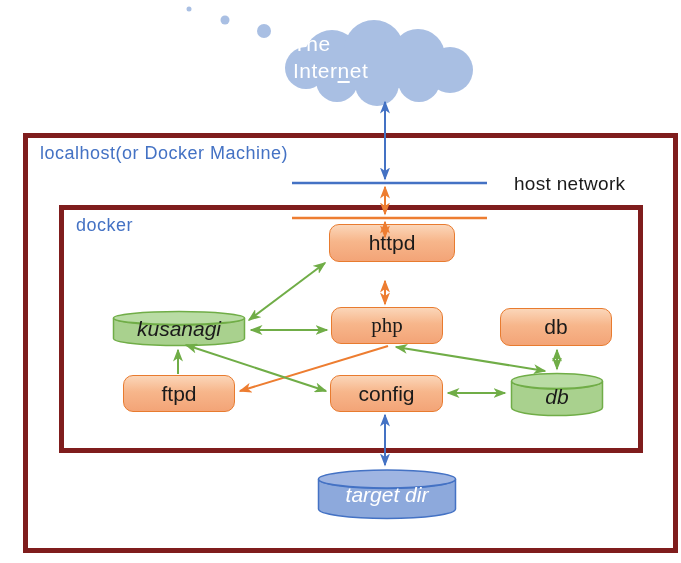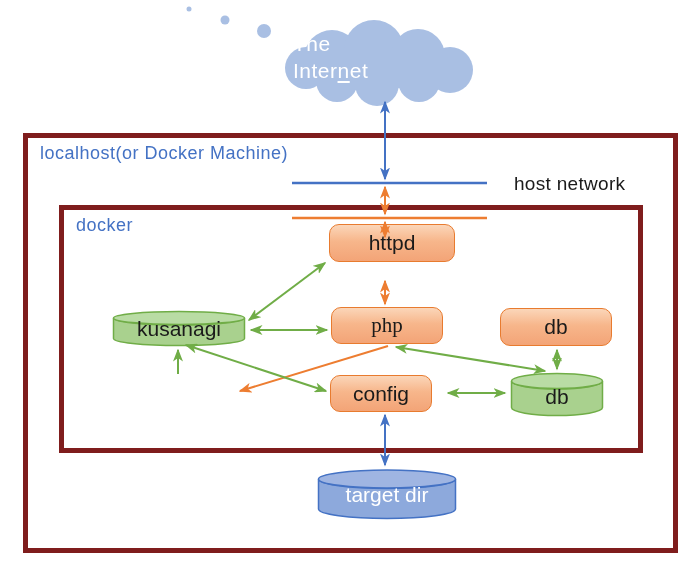--- a/index.html
+++ b/index.html
@@ -14,21 +14,21 @@
     letter-spacing:0.5px;white-space:nowrap;
   }
   
   .node{
     position:absolute;border:1.5px solid #e87b2f;border-radius:10px;
     background:linear-gradient(180deg,#fbd6b9 0%,#f7b68b 45%,#f3a477 100%);
     display:flex;align-items:center;justify-content:center;
     font-size:21px;color:#1a1a1a;box-sizing:border-box;
   }
   
-  .cyl{position:absolute;}
+  .cyl{position:absolute;font-style:italic;}
   .cyl svg{position:absolute;left:0;top:0;}
   .cyl .cyl-label{
     position:absolute;left:0;right:0;text-align:center;font-size:21px;color:#1a1a1a;
   }
   .cyl-label.white{color:#fff;}
   
   .cloud-label{
     position:absolute;left:293px;top:30px;width:180px;text-align:left;
     color:#fff;font-size:21px;line-height:27px;letter-spacing:0.5px;
   }
@@ -77,21 +77,24 @@
 
   <div class="node" style="left:329px;top:224px;width:126px;height:38px;">
     <span>httpd</span>
   </div>
   <div class="node" style="left:331px;top:307px;width:112px;height:37px;font-family:Liberation Serif, serif;">
     <span>php</span>
   </div>
   <div class="node" style="left:500px;top:308px;width:112px;height:38px;">
     <span>db</span>
   </div>
-  <div class="node" style="left:330px;top:375px;width:102px;height:37px;">
+  <div class="node" style="left:123px;top:375px;width:112px;height:37px;">
+    <span>ftpd</span>
+  </div>
+  <div class="node" style="left:330px;top:375px;width:113px;height:37px;">
     <span>config</span>
   </div>
 
   <div class="cyl" style="left:112px;top:310px;width:134px;height:37px;">
     <svg width="134" height="37" viewBox="0 0 134 37">
       <path d="M1.5,8 V28.5 A65.5,7 0 0 0 132.5,28.5 V8 A65.5,7 0 0 1 1.5,8 Z" fill="#a9d18e" stroke="#70ad47" stroke-width="1.5"></path>
       <ellipse cx="67" cy="8" rx="65.5" ry="6.5" fill="#b9dca4" stroke="#70ad47" stroke-width="1.5"></ellipse>
     </svg>
     <span class="cyl-label" style="top:7px;">kusanagi</span>
   </div>

